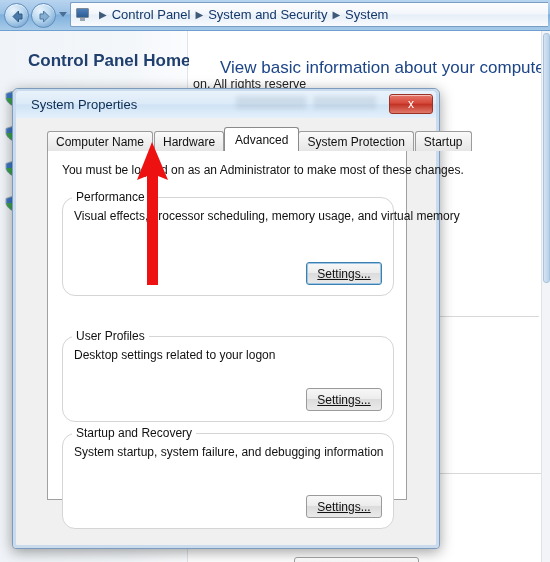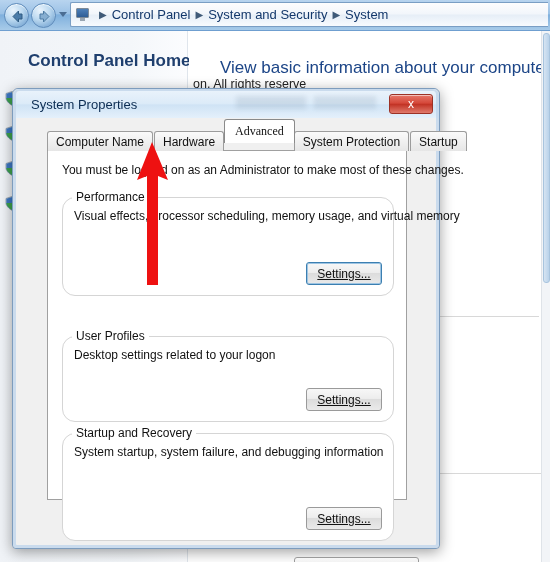--- a/index.html
+++ b/index.html
@@ -248,25 +248,24 @@
     color: #111;
     display: flex;
     align-items: center;
     white-space: nowrap;
     cursor: default;
   }
   .tab.active {
     height: 24px;
     background: #fff;
     border-color: #8a8a8a;
-    margin: 0 -1px 8px -1px;
+    margin: 0 -1px 0 -1px;
     padding: 0 10px;
     z-index: 4;
     position: relative;
-    font-family: Liberation Serif, serif;
   }
 
   #tabpanel {
     position: absolute;
     left: 34px; top: 61px;
     width: 360px; height: 350px;
     background: #fff;
     border: 1px solid #a0a0a0;
     z-index: 2;
   }
@@ -458,21 +457,21 @@
       <span class="gb-desc">Visual effects, processor scheduling, memory usage, and virtual memory</span>
       <div class="btn focus gb-settings">Settings...</div>
     </div>
 
     <div class="groupbox" style="top:185px; height:86px">
       <span class="gb-legend">User Profiles</span>
       <span class="gb-desc">Desktop settings related to your logon</span>
       <div class="btn gb-settings">Settings...</div>
     </div>
 
-    <div class="groupbox" style="top:282px; height:108px">
+    <div class="groupbox" style="top:282px; height:96px">
       <span class="gb-legend">Startup and Recovery</span>
       <span class="gb-desc">System startup, system failure, and debugging information</span>
       <div class="btn gb-settings">Settings...</div>
     </div>
   </div>
 
   <div class="btn" id="env-vars-btn">Environment Variables...</div>
 
   <div id="dialog-frame"></div>
 </div>

